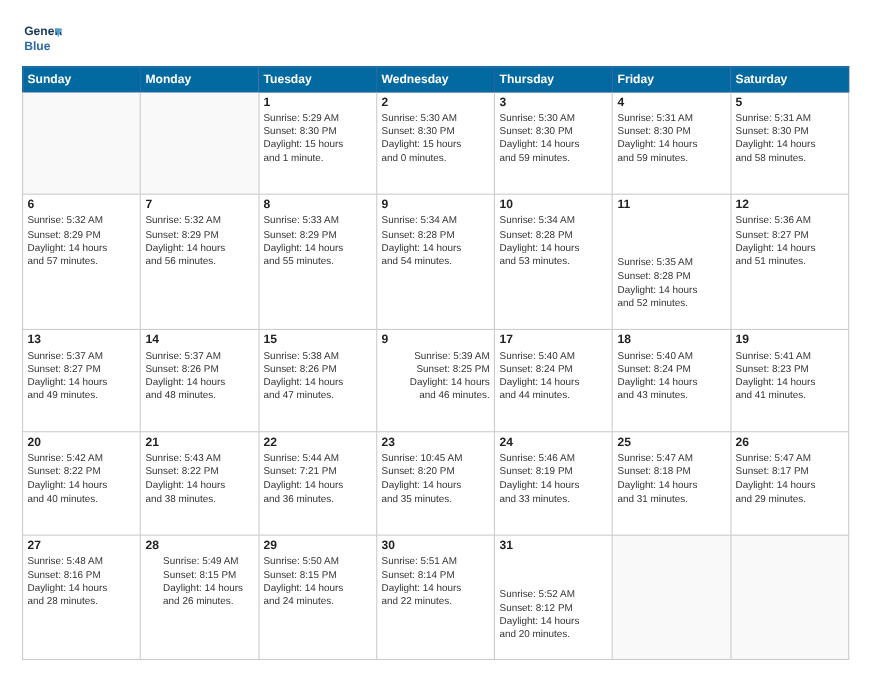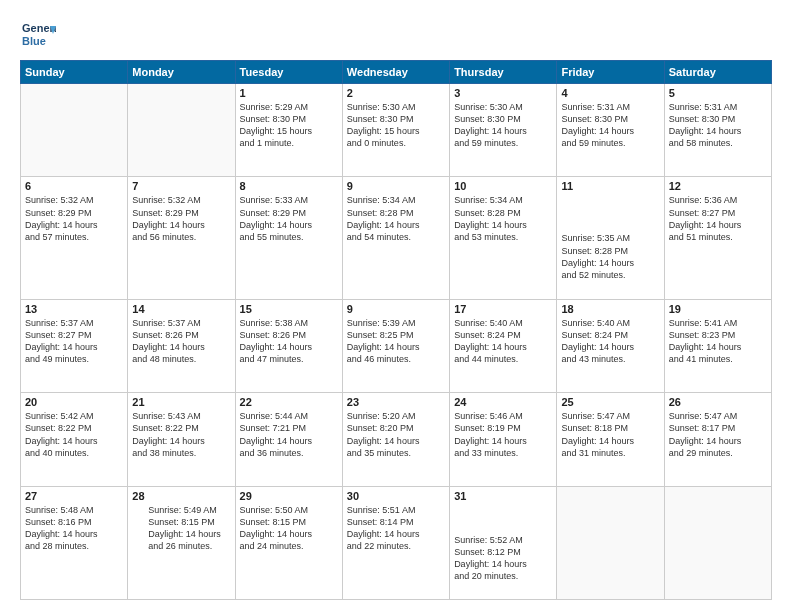--- a/index.html
+++ b/index.html
@@ -223,21 +223,21 @@
           </td>
           <td>
             <span class="day-num">15</span>
             <div class="day-info" style="white-space: pre-line;">Sunrise: 5:38 AM
 Sunset: 8:26 PM
 Daylight: 14 hours
 and 47 minutes.</div>
           </td>
           <td>
             <span class="day-num">9</span>
-            <div class="day-info" style="white-space: pre-line;">Sunrise: 5:39 AM
+            <div class="day-info" style="white-space: pre-line; text-align: right;">Sunrise: 5:39 AM
 Sunset: 8:25 PM
 Daylight: 14 hours
 and 46 minutes.</div>
           </td>
           <td>
             <span class="day-num">17</span>
             <div class="day-info" style="white-space: pre-line;">Sunrise: 5:40 AM
 Sunset: 8:24 PM
 Daylight: 14 hours
 and 44 minutes.</div>
@@ -274,21 +274,21 @@
           </td>
           <td>
             <span class="day-num">22</span>
             <div class="day-info" style="white-space: pre-line;">Sunrise: 5:44 AM
 Sunset: 7:21 PM
 Daylight: 14 hours
 and 36 minutes.</div>
           </td>
           <td>
             <span class="day-num">23</span>
-            <div class="day-info" style="white-space: pre-line;">Sunrise: 5:20 AM
+            <div class="day-info" style="white-space: pre-line;">Sunrise: 10:45 AM
 Sunset: 8:20 PM
 Daylight: 14 hours
 and 35 minutes.</div>
           </td>
           <td>
             <span class="day-num">24</span>
             <div class="day-info" style="white-space: pre-line;">Sunrise: 5:46 AM
 Sunset: 8:19 PM
 Daylight: 14 hours
 and 33 minutes.</div>

